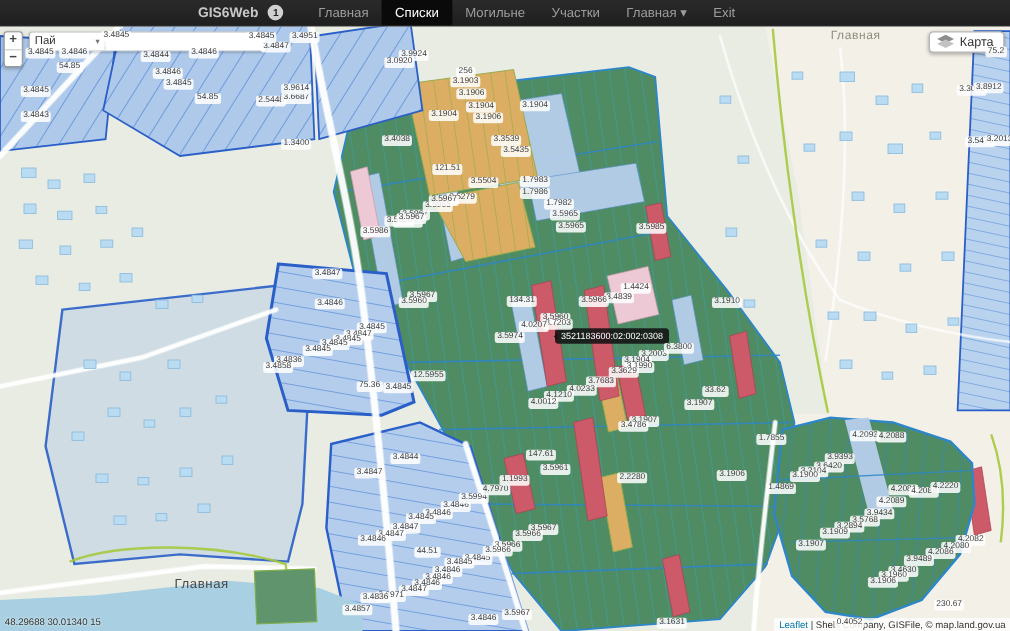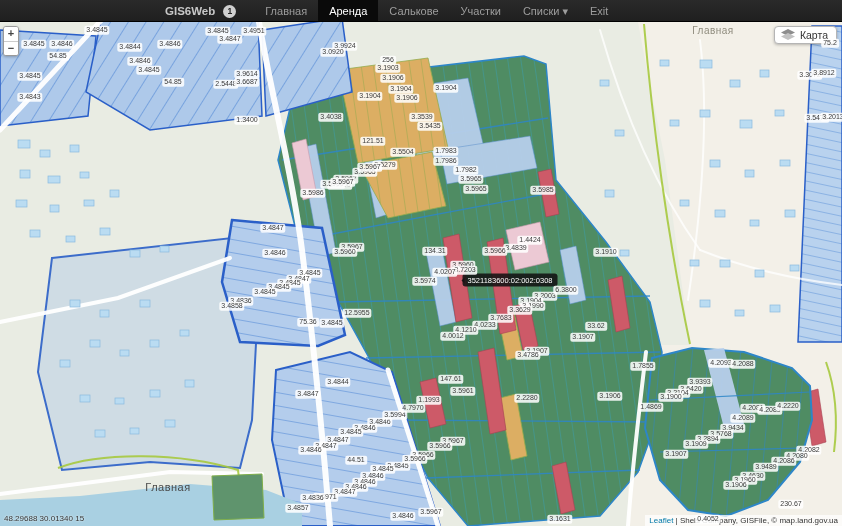--- a/index.html
+++ b/index.html
@@ -46,24 +46,24 @@
   .attrib{position:absolute;right:0;bottom:0;z-index:20;background:rgba(255,255,255,.75);font-size:8px;color:#333;padding:1px 4px;margin-top:32px;}
   .attrib .link{color:#0078a8;cursor:pointer;}
 </style>
 </head>
 <body>
 
 <div class="navbar">
   <div class="brand"><span>GIS6Web</span><span class="badge">1</span></div>
   <div class="nav-menu">
       <div class="nav-item">Главная</div>
-      <div class="nav-item active">Аренда</div>
-      <div class="nav-item">Салькове</div>
+      <div class="nav-item active">Списки</div>
+      <div class="nav-item">Могильне</div>
       <div class="nav-item">Участки</div>
-      <div class="nav-item">Списки ▾</div>
+      <div class="nav-item">Главная ▾</div>
       <div class="nav-item">Exit</div>
     </div>
 </div>
 
 <div class="map-wrap">
   <svg width="842" height="504" viewBox="0 22 842 504">
     <defs>
       <pattern id="pBlue" width="15" height="15" patternUnits="userSpaceOnUse" patternTransform="rotate(32)">
         <rect width="15" height="15" fill="var(--parcel-blue)"></rect>
           <line x1="0" y1="0" x2="0" y2="15" stroke="var(--parcel-blue-line)" stroke-width="1.1"></line>
@@ -245,20 +245,27 @@
         <rect x="660" y="60" width="9" height="6"></rect>
         <rect x="670" y="120" width="9" height="6"></rect>
       <rect x="680" y="200" width="9" height="6"></rect>
         <rect x="690" y="260" width="9" height="6"></rect>
     </g>
   </svg>
 
   <div class="zoomctl">
     <div class="zbtn">+</div>
     <div class="zbtn">−</div>
+  </div>
+  <div class="searchbar">
+    <div class="sel">
+      <span>Пай</span>
+      <span class="chev">▾</span>
+    </div>
+    <input type="text" value="" style="">
   </div>
   <div class="layersctl">
     <svg width="14" height="12" viewBox="0 0 14 12">
       <polygon points="7,0 14,3.5 7,7 0,3.5" fill="#8d8d8d"></polygon>
       <polygon points="7,4 14,7.5 7,11 0,7.5" fill="#c2c2c2"></polygon>
     </svg>
     <span>Карта</span>
   </div>
   <div class="coords">48.29688 30.01340 15</div>
   <div class="attrib"><span class="link">Leaflet</span><span> | Shels Company, GISFile, © map.land.gov.ua</span></div>

